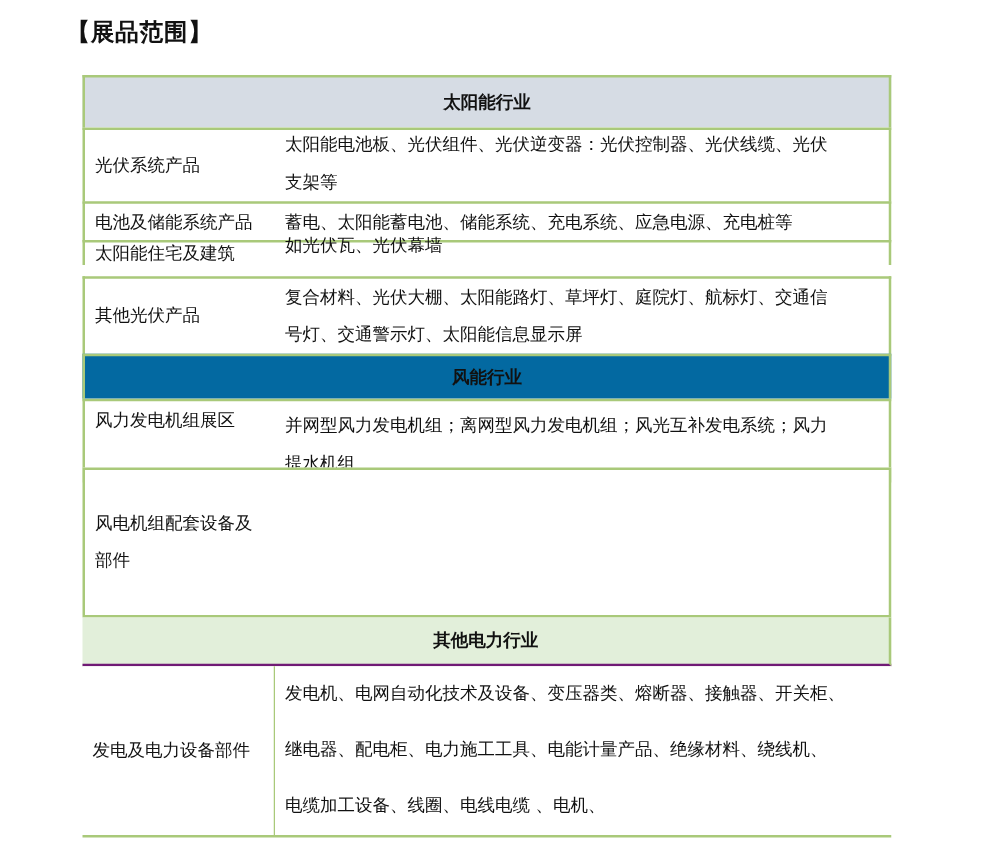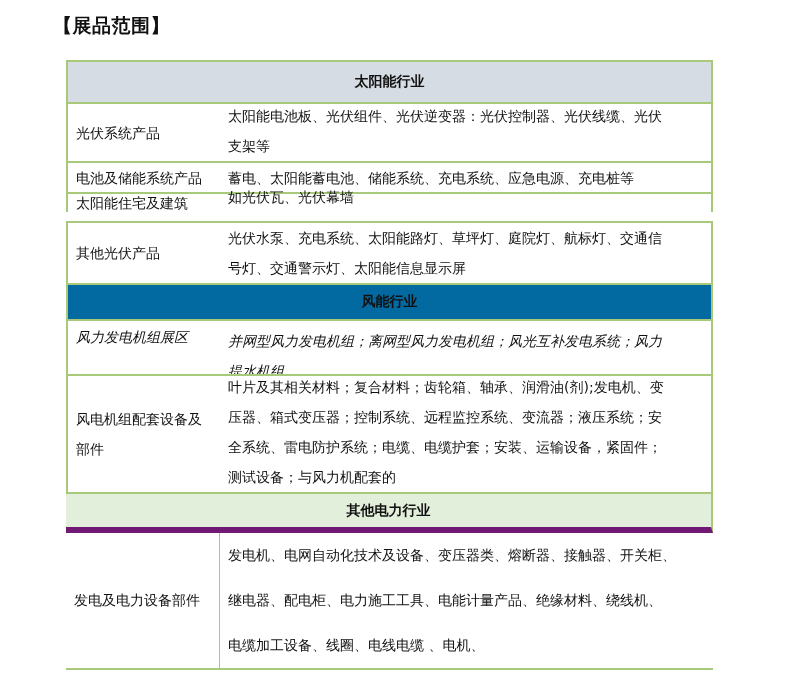--- a/index.html
+++ b/index.html
@@ -72,58 +72,50 @@
     <div class="cat">太阳能住宅及建筑</div>
     <div class="desc">
       <span>如光伏瓦、光伏幕墙</span>
     </div>
   </div>
 
   <div class="row item" style="top:161px;height:62px;">
     <div class="cat">其他光伏产品</div>
     <div class="desc">
       <div>
-        <span>光伏水泵、充电系统、太阳能路灯、草坪灯、庭院灯、航标灯、交通信</span>
+        <span>复合材料、光伏大棚、太阳能路灯、草坪灯、庭院灯、航标灯、交通信</span>
         <span>号灯、交通警示灯、太阳能信息显示屏</span>
       </div>
     </div>
   </div>
 
   <div class="row hdr wind" style="top:223px;height:36px;">
     <span>风能行业</span>
   </div>
 
-  <div class="row item" style="top:259px;height:67px;font-style:italic;">
+  <div class="row item" style="top:259px;height:67px;">
     <div class="cat" style="align-items:flex-start;padding-top:1px;">风力发电机组展区</div>
     <div class="desc">
       <div>
         <span>并网型风力发电机组；离网型风力发电机组；风光互补发电系统；风力</span>
         <span>提水机组</span>
       </div>
     </div>
   </div>
 
   <div class="row item" style="top:314px;height:120px;border-bottom:2px solid #A9C97A;">
     <div class="cat">
       <div>
         <span style="display:block">风电机组配套设备及</span>
         <span style="display:block">部件</span>
       </div>
     </div>
-    <div class="desc">
-      <div>
-        <span>叶片及其相关材料；复合材料；齿轮箱、轴承、润滑油(剂);发电机、变</span>
-        <span>压器、箱式变压器；控制系统、远程监控系统、变流器；液压系统；安</span>
-        <span>全系统、雷电防护系统；电缆、电缆护套；安装、运输设备，紧固件；</span>
-        <span>测试设备；与风力机配套的</span>
-      </div>
-    </div>
   </div>
 
-  <div class="row hdr other" style="top:434px;height:39px;border-top:none;border-bottom:6px solid #701a75;">
+  <div class="row hdr other" style="top:434px;height:39px;border-top:none;border-bottom:2px solid #701a75;">
     <span>其他电力行业</span>
   </div>
 
   <div class="row last" style="top:473px;height:137px;border-top:none;">
     <div class="cat">发电及电力设备部件</div>
     <div class="vline"></div>
     <div class="desc">
       <div>发电机、电网自动化技术及设备、变压器类、熔断器、接触器、开关柜、</div>
       <div>继电器、配电柜、电力施工工具、电能计量产品、绝缘材料、绕线机、</div>
       <div>电缆加工设备、线圈、电线电缆 、电机、</div>

